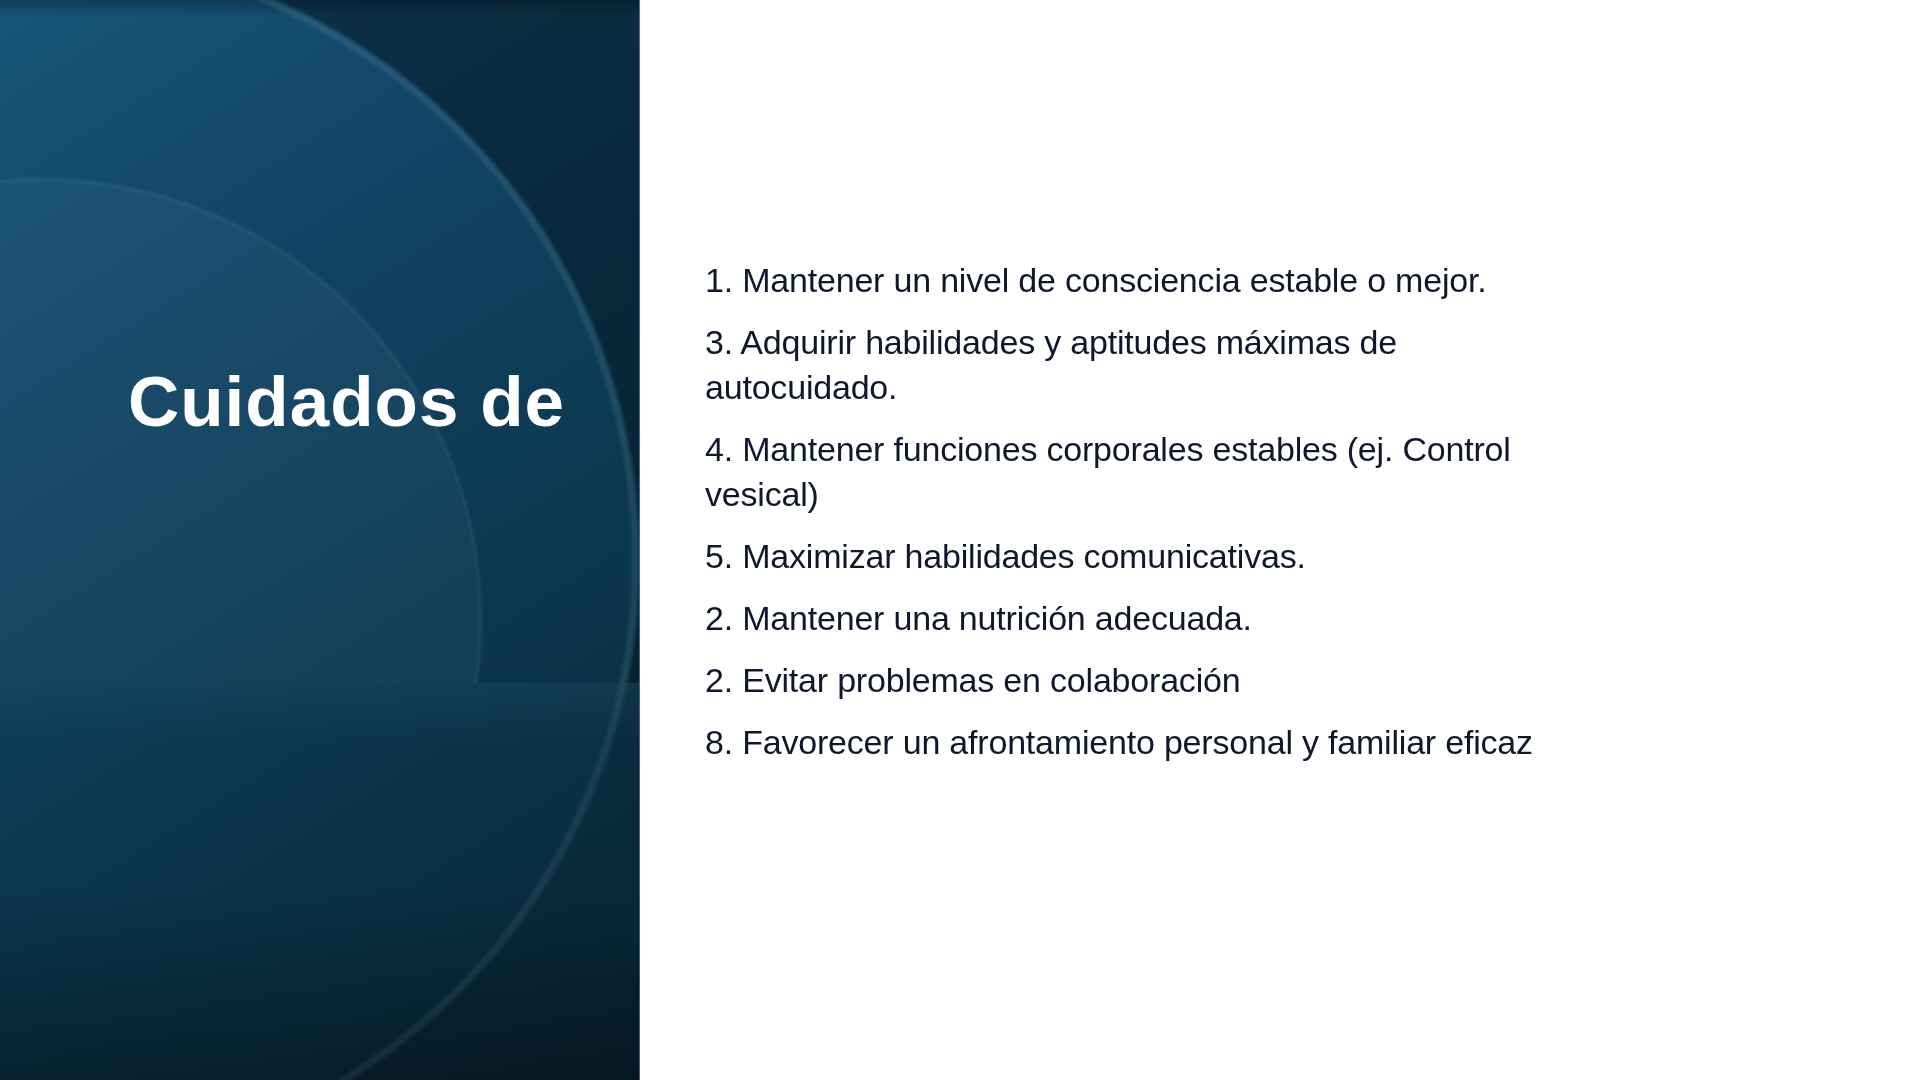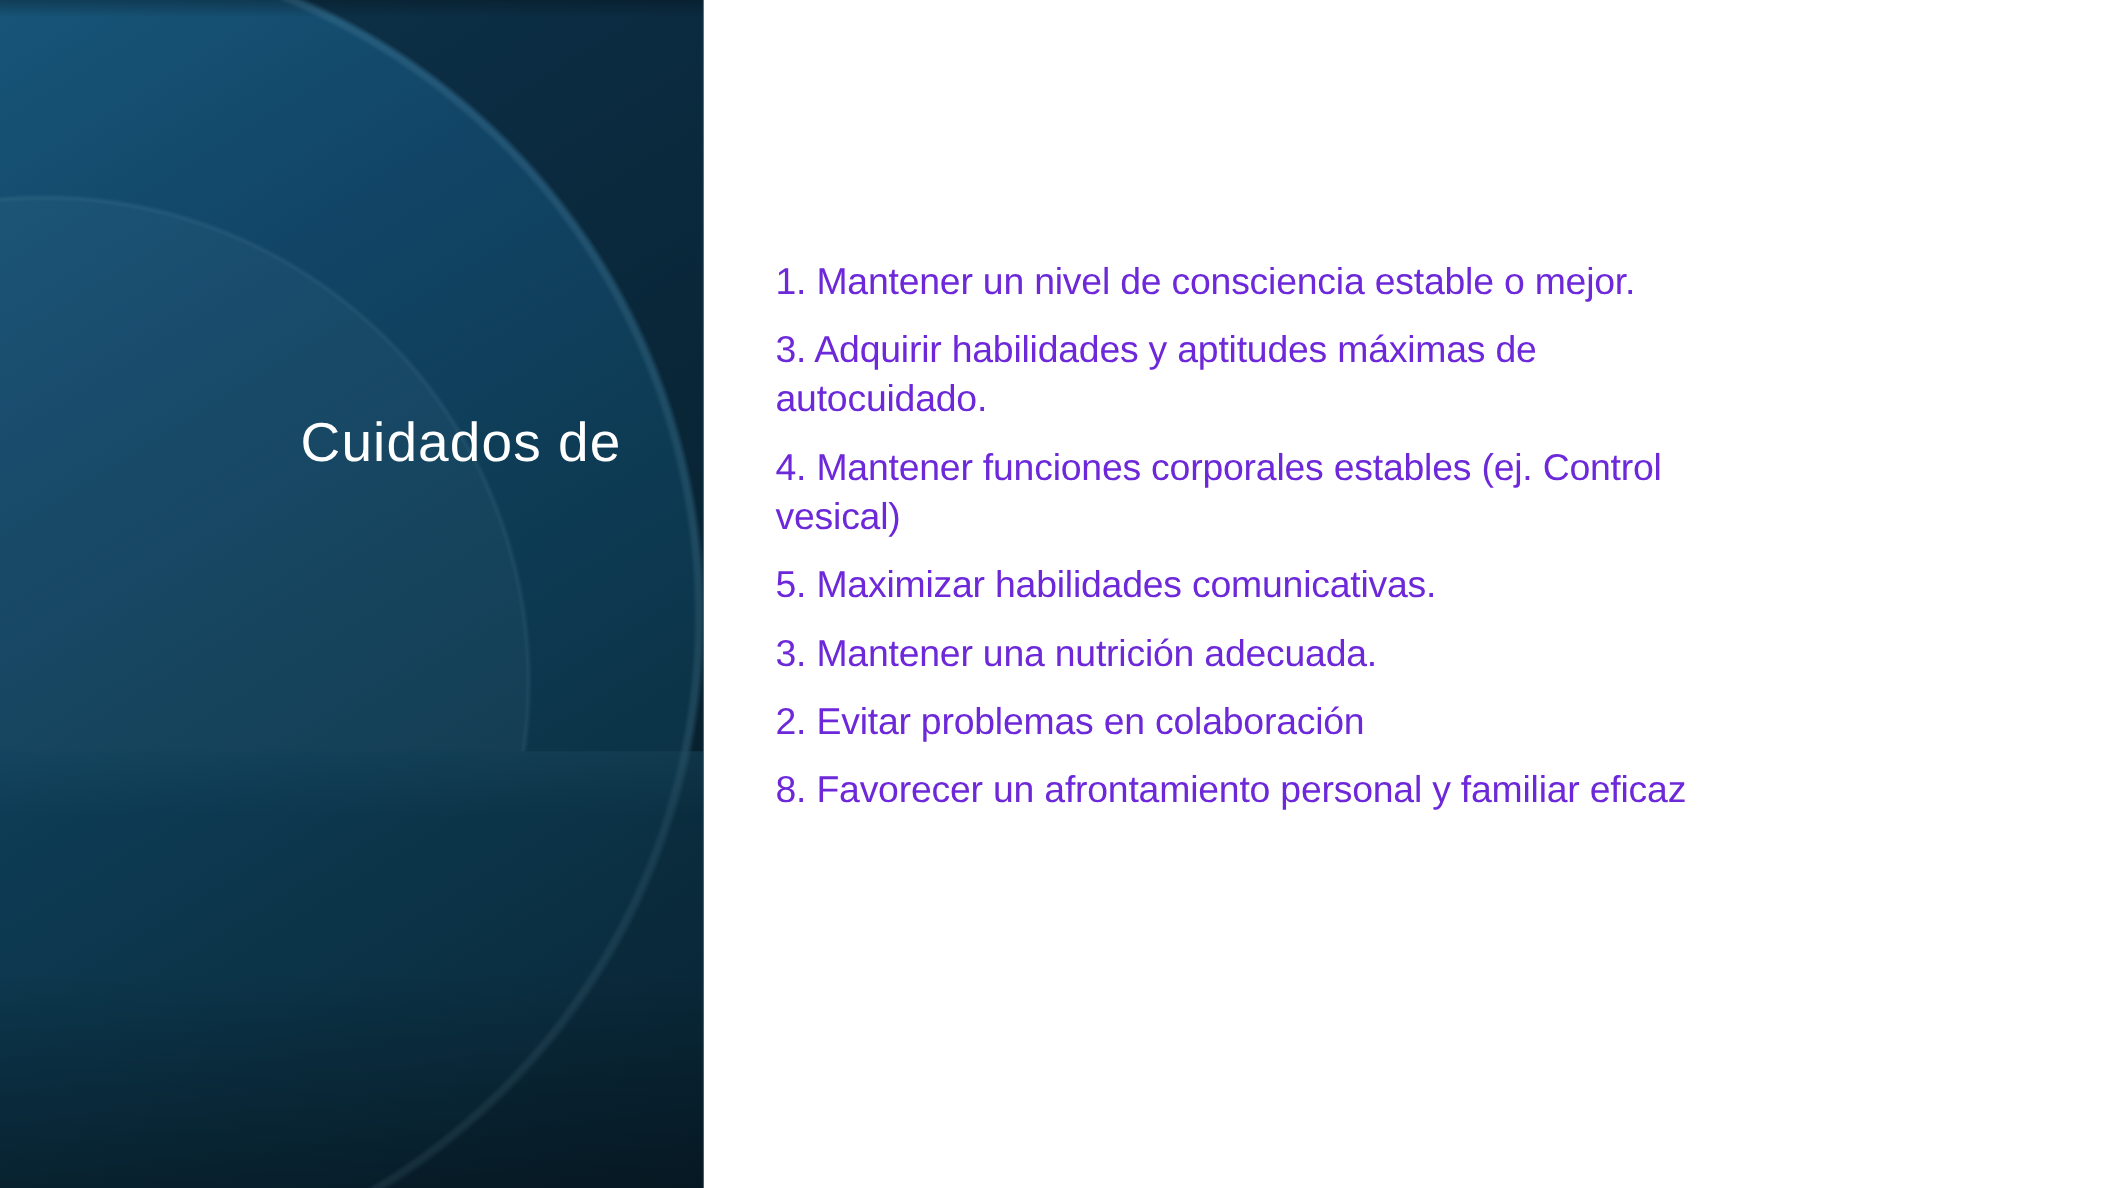--- a/index.html
+++ b/index.html
@@ -58,34 +58,34 @@
         rgba(0, 0, 0, 0.32) 397px);
   }
 
   .slide-title {
     position: absolute;
     top: 360px;
     right: 74px;
     margin: 0;
     text-align: center;
     color: #ffffff;
-    font-size: 50px;
+    font-size: 71px;
     line-height: 84px;
-    font-weight: 400;
+    font-weight: 700;
     letter-spacing: 1px;
   }
   .slide-title .line { display: block; }
 
   
   .objectives {
     position: absolute;
     left: 705px;
-    top: 234px;
+    top: 258px;
     width: 1110px;
-    color: #6d28d9;
+    color: #0f172a;
   }
   .objective {
     font-size: 34px;
     line-height: 45px;
     margin: 0 0 17px 0;
     white-space: pre-line;
     letter-spacing: -0.2px;
   }
   .objective:last-child { margin-bottom: 12px; }
 </style>
@@ -102,18 +102,18 @@
     </h1>
   </div>
 
   <div class="objectives">
     <div class="objective">1. Mantener un nivel de consciencia estable o mejor.</div>
     <div class="objective">3. Adquirir habilidades y aptitudes máximas de
 autocuidado.</div>
     <div class="objective">4. Mantener funciones corporales estables (ej. Control
 vesical)</div>
     <div class="objective">5. Maximizar habilidades comunicativas.</div>
-    <div class="objective">3. Mantener una nutrición adecuada.</div>
+    <div class="objective">2. Mantener una nutrición adecuada.</div>
     <div class="objective">2. Evitar problemas en colaboración</div>
     <div class="objective">8. Favorecer un afrontamiento personal y familiar eficaz</div>
   </div>
 
 </div>
 
 </body></html>

